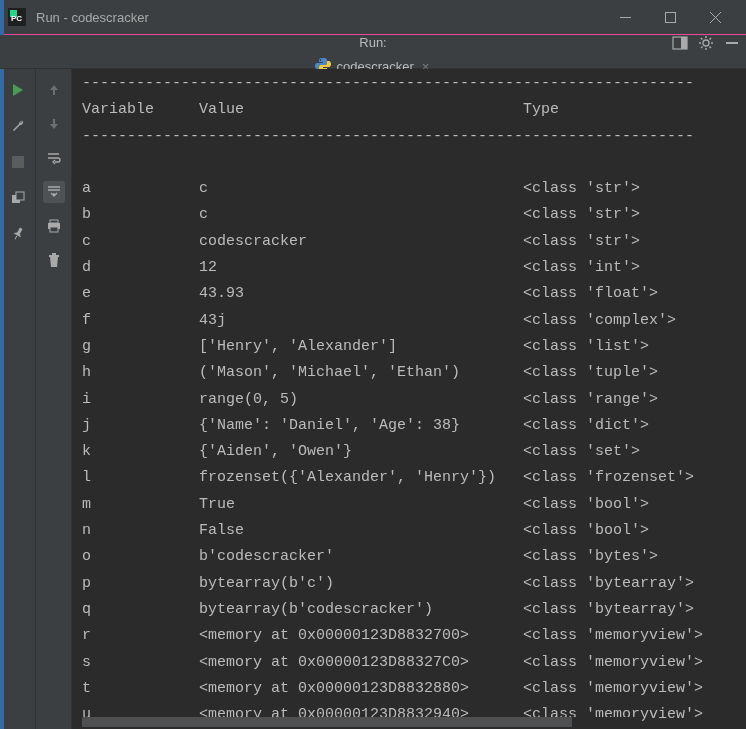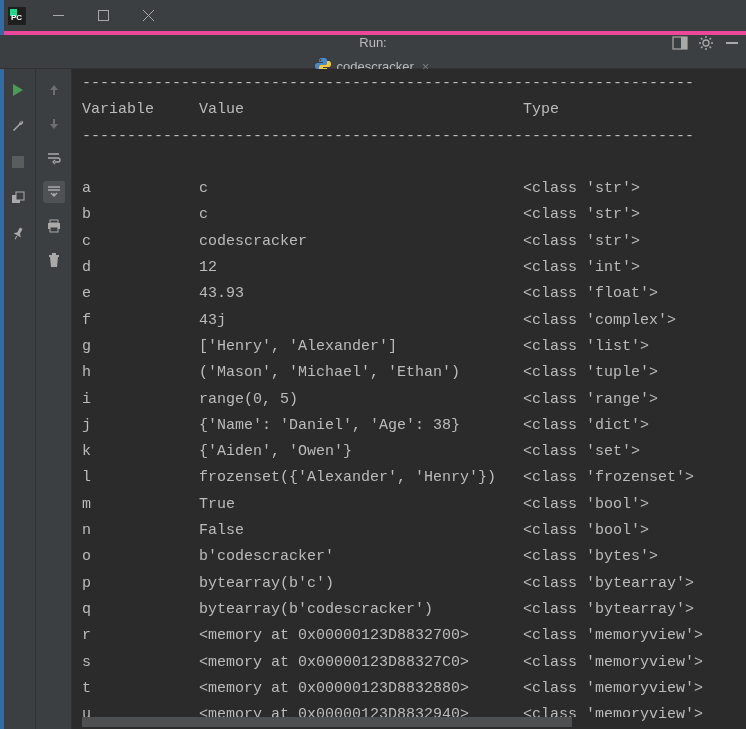--- a/index.html
+++ b/index.html
@@ -13,21 +13,21 @@
     overflow: hidden;
     position: relative;
   }
   
   .titlebar {
     height: 35px;
     background: #3c3f41;
     display: flex;
     align-items: center;
     padding: 8px 8px;
-    border-bottom: 4px solid #ec4899;
+    border-bottom: 1px solid #ec4899;
   }
   .app-icon {
     width: 18px;
     height: 18px;
     margin-right: 10px;
     display: flex;
     align-items: center;
     justify-content: center;
   }
   .window-title {
@@ -172,20 +172,21 @@
 <div class="left-edge"></div>
 
 <div class="titlebar">
   <span class="app-icon">
     <svg width="18" height="18" viewBox="0 0 18 18">
       <rect x="0" y="0" width="18" height="18" fill="#1f1f1f"></rect>
       <rect x="2" y="2" width="7" height="7" fill="#21d789"></rect>
       <text x="3" y="13" font-size="8" fill="#ffffff" font-family="Arial" font-weight="bold">PC</text>
     </svg>
   </span>
+  <span class="window-title">Run - codescracker</span>
   <div class="window-controls">
     <div class="win-btn">
       <svg width="11" height="11" viewBox="0 0 11 11">
           <line x1="0" y1="5.5" x2="11" y2="5.5" stroke="#a9a9a9" stroke-width="1"></line>
         </svg>
     </div>
     <div class="win-btn">
       <svg width="11" height="11" viewBox="0 0 11 11">
           <rect x="0.5" y="0.5" width="10" height="10" stroke="#a9a9a9" fill="none" stroke-width="1"></rect>
         </svg>

